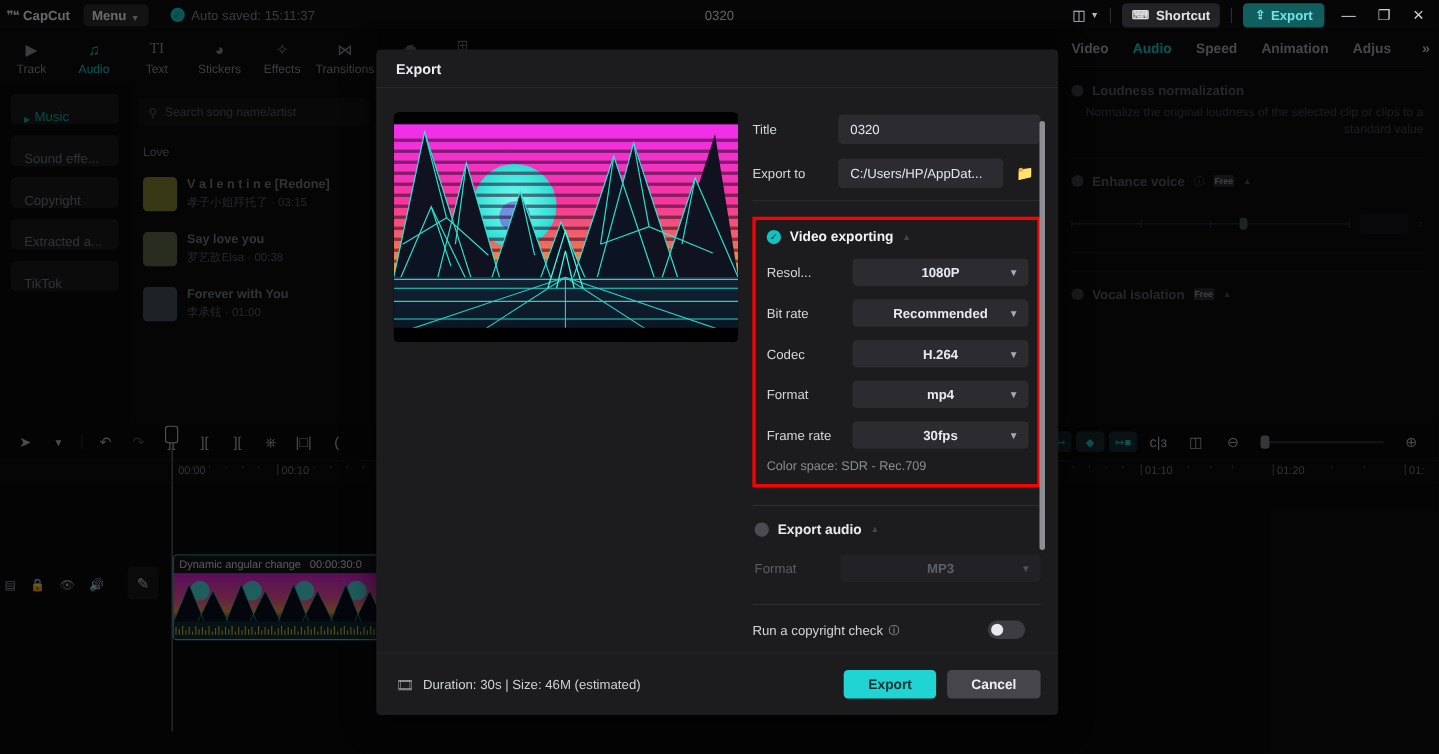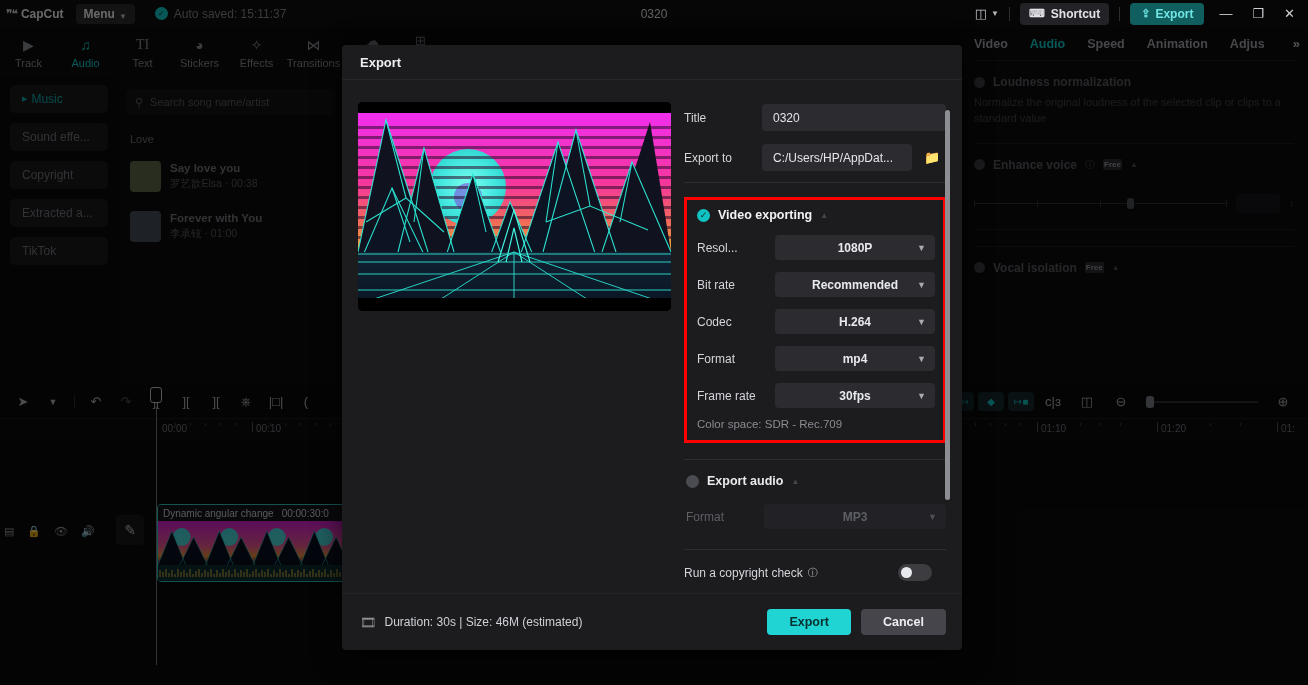--- a/index.html
+++ b/index.html
@@ -66,21 +66,21 @@
   }
   .tab-item.active { color: #12c2c2; }
   .tab-ico { height: 18px; display: flex; align-items: center; justify-content: center; font-size: 14px; }
 
   .leftnav {
     position: absolute; left: 0; top: 77px; width: 118px; height: 308px;
     background: #0b0b0d; padding-top: 8px;
   }
   .nav-pill {
     margin: 0 10px 10px 10px; height: 28px; border-radius: 5px;
-    background: #19191c; display: flex; align-items: center;
+    background: #19191c; display: flex; align-items: flex-end;
     padding-left: 12px; font-size: 12px; color: #6e7076;
   }
   .nav-pill.active { color: #12a6a6; }
   .nav-arrow { font-size: 7px; margin-right: 4px; }
 
   .songpanel {
     position: absolute; left: 118px; top: 77px; width: 226px; height: 308px;
     background: #0c0c0e;
   }
   .searchbox {
@@ -115,21 +115,21 @@
     position: absolute; left: 960px; top: 27px; width: 348px; height: 358px;
     background: #0d0d0f;
   }
   .rtabs {
     height: 33px; display: flex; align-items: center; gap: 22px;
     padding-left: 14px; font-size: 12.5px; color: #9b9da3; font-weight: bold;
   }
   .rtab.active { color: #12c2c2; }
   .rtab-more { margin-left: auto; margin-right: 8px; color: #b9bbc0; font-size: 13px; }
   .hr-line { height: 1px; background: #1b1b1e; margin: 0 14px; }
-  .sect { padding: 14px 14px 0 14px; }
+  .sect { padding: 14px 14px 0 14px; text-align: right; }
   .sect-head { display: flex; align-items: center; gap: 8px; }
   .toggle-dot { width: 11px; height: 11px; border-radius: 50%; background: #3a3a3f; flex: none; }
   .sect-title { font-size: 12px; font-weight: bold; color: #54565c; }
   .sect-desc { font-size: 11px; color: #3e4045; margin-top: 6px; line-height: 1.45; }
   .info-ico { font-size: 10px; color: #44464b; }
   .free-badge {
     background: #2b2b2f; color: #8e9097; font-size: 8px;
     padding: 1px 1px; border-radius: 2px; font-weight: bold;
   }
   .chev-up { font-size: 8px; color: #44464b; }
@@ -358,20 +358,27 @@
     </div>
   </div>
 
   <div class="songpanel">
     <div class="searchbox">
       <span class="search-ico">⚲</span>
       <span class="search-ph">Search song name/artist</span>
     </div>
     <div class="grouplabel">Love</div>
 
+    <div class="song">
+      <div class="song-art" style="background:#7f7c32;"></div>
+      <div>
+        <div class="song-title">V a l e n t i n e  [Redone]</div>
+        <div class="song-meta">孝子小姐拜托了 · 03:15</div>
+      </div>
+    </div>
     <div class="song">
       <div class="song-art" style="background:#5a6448;"></div>
       <div>
         <div class="song-title">Say love you</div>
         <div class="song-meta">罗艺歆Elsa · 00:38</div>
       </div>
     </div>
     <div class="song">
       <div class="song-art" style="background:#434c54;"></div>
       <div>

